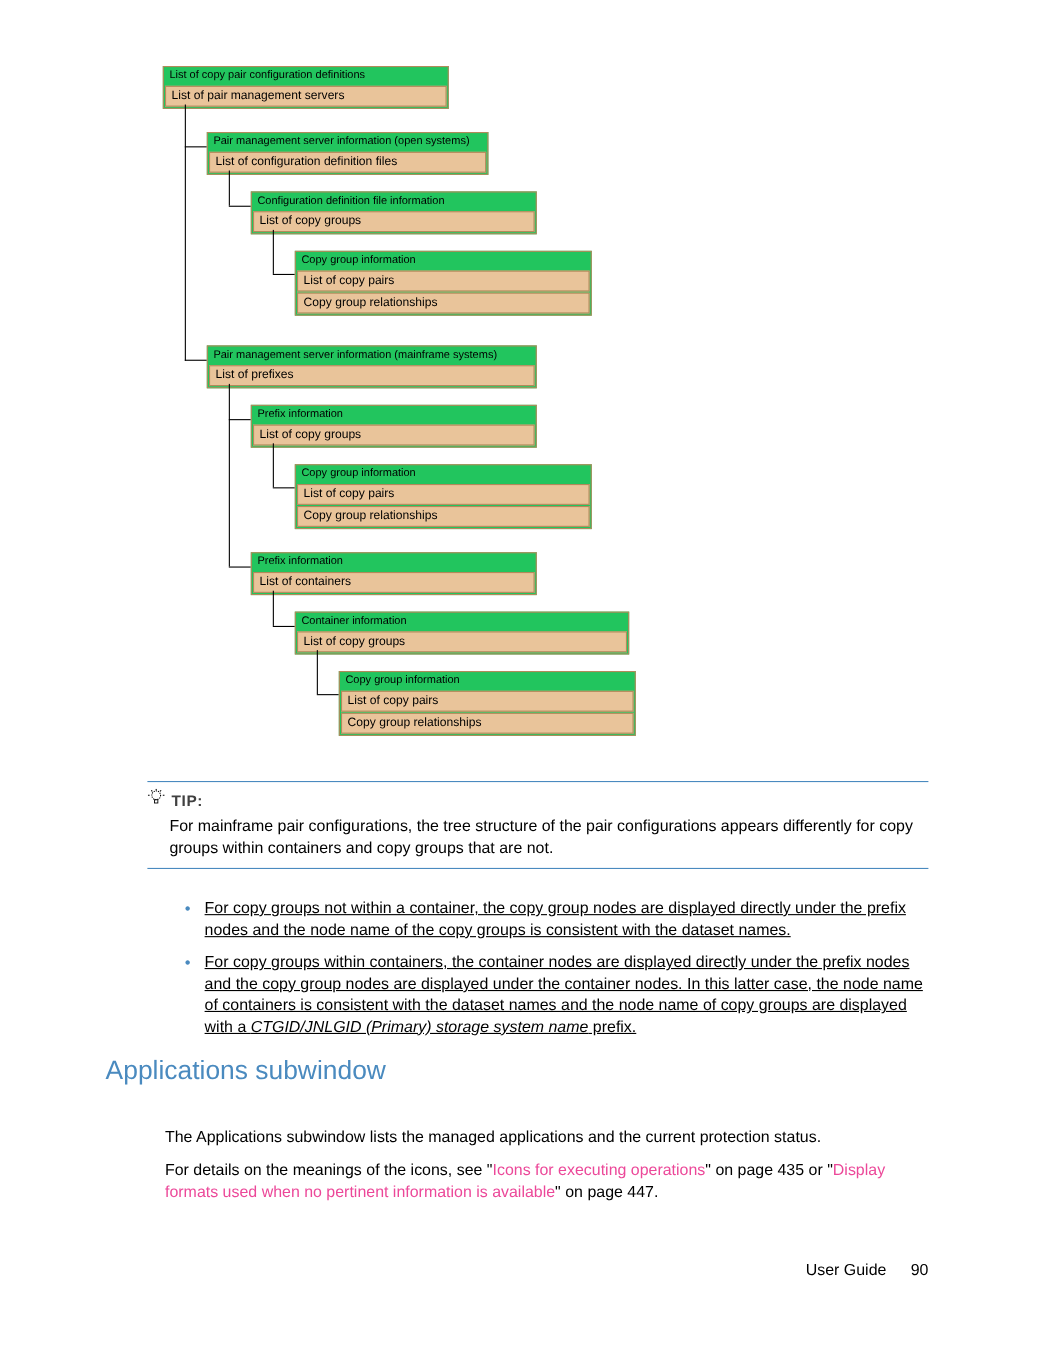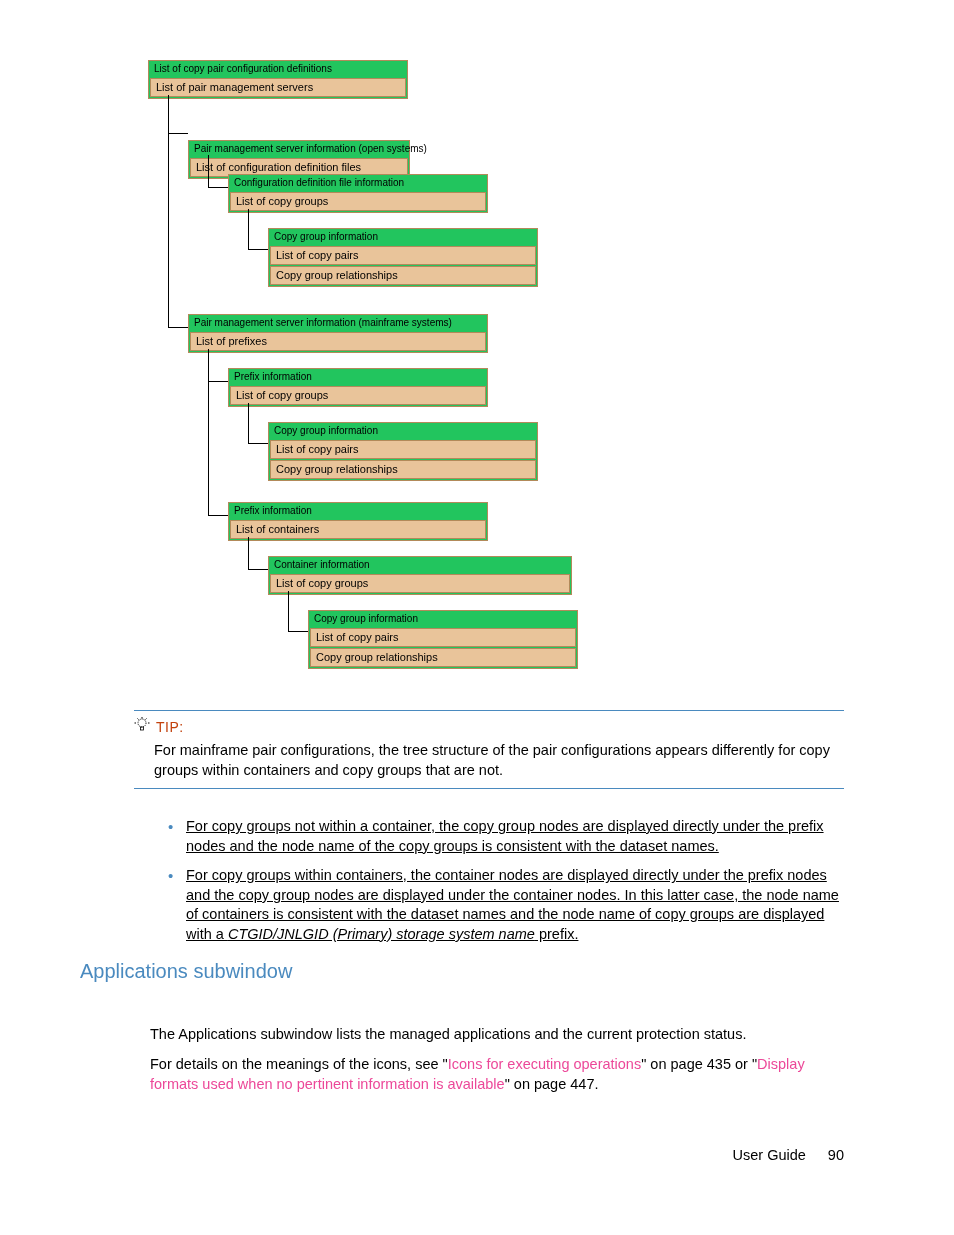--- a/index.html
+++ b/index.html
@@ -59,23 +59,23 @@
     border-top: 1px solid #4a8abf;
     margin: 8px 0 0 0;
   }
   .tip-header {
     display: flex;
     align-items: center;
     gap: 6px;
     margin-bottom: 4px;
   }
   .tip-label {
-    color: #c2410c;
+    color: #404040;
     font-size: 14px;
-    font-weight: normal;
+    font-weight: bold;
     letter-spacing: 0.5px;
   }
   .tip-body {
     font-size: 14.5px;
     line-height: 1.35;
     padding-left: 20px;
   }
 
   .bullets {
     position: absolute;
@@ -100,24 +100,24 @@
     position: absolute;
     left: 0;
     top: 0;
     color: #4a8abf;
     font-size: 15px;
   }
   .italic { font-style: italic; }
 
   .heading {
     position: absolute;
-    left: 80px;
+    left: 96px;
     top: 960px;
     color: #4a8abf;
-    font-size: 20px;
+    font-size: 24px;
     font-weight: normal;
   }
 
   .body-para {
     position: absolute;
     left: 150px;
     right: 110px;
     font-size: 14.5px;
     line-height: 1.35;
     margin-top: 27px;
@@ -145,21 +145,21 @@
 
   <div class="dbox outer" style="left:0; top:0; width:260px;">
     <div class="title">List of copy pair configuration definitions</div>
     <div class="inner">List of pair management servers</div>
   </div>
 
   <div class="connector" style="left:20px; top:35px; width:1px; height:233px;"></div>
   <div class="connector" style="left:20px; top:73px; width:20px; height:1px;"></div>
   <div class="connector" style="left:20px; top:267px; width:20px; height:1px;"></div>
 
-  <div class="dbox outer" style="left:40px; top:60px; width:222px;margin-top:20px;">
+  <div class="dbox outer" style="left:40px; top:60px; width:256px;">
     <div class="title">Pair management server information (open systems)</div>
     <div class="inner">List of configuration definition files</div>
   </div>
   <div class="connector" style="left:60px; top:95px; width:1px; height:32px;"></div>
   <div class="connector" style="left:60px; top:127px; width:20px; height:1px;"></div>
 
   <div class="dbox outer" style="left:80px; top:114px; width:260px;">
     <div class="title">Configuration definition file information</div>
     <div class="inner">List of copy groups</div>
   </div>

